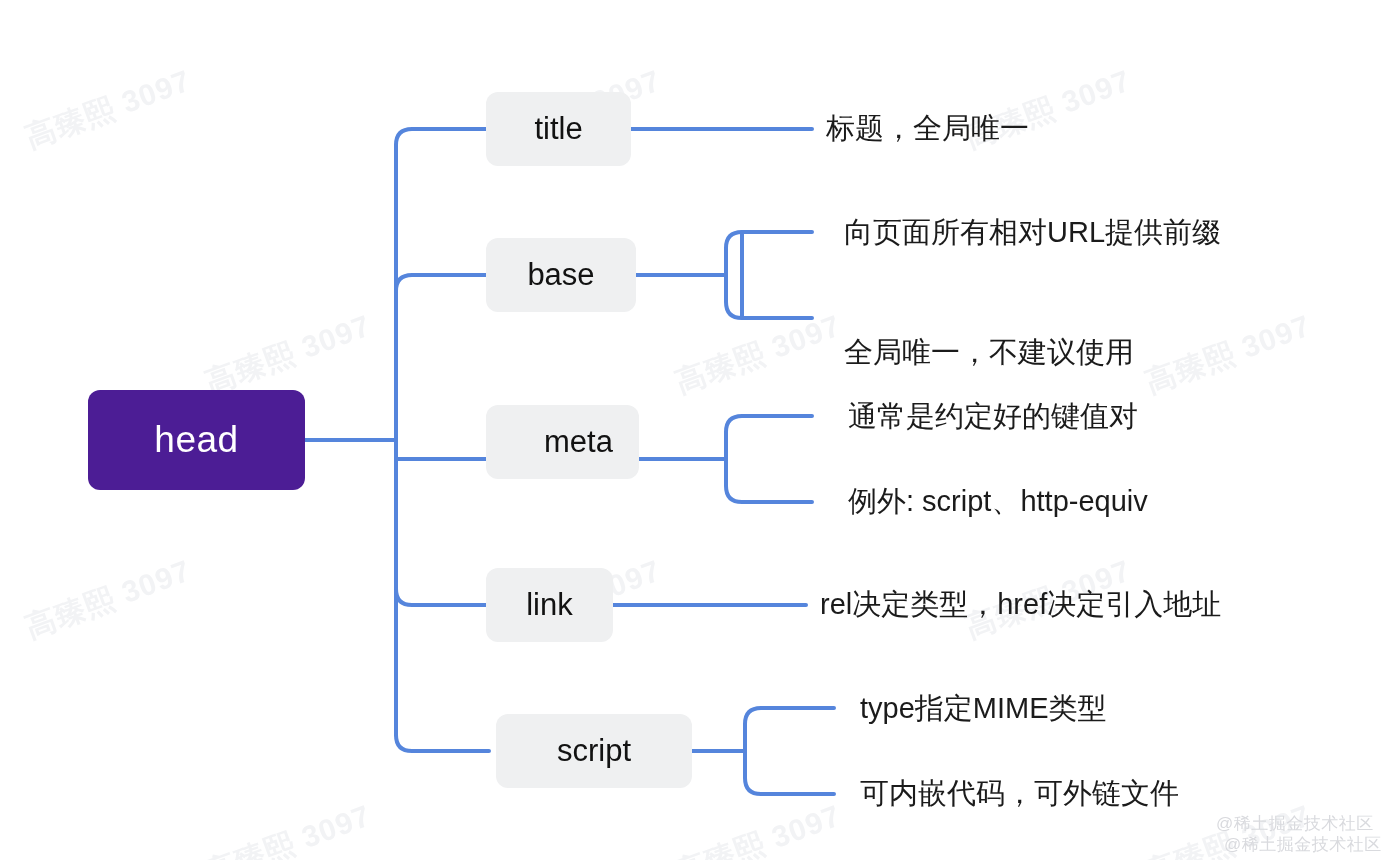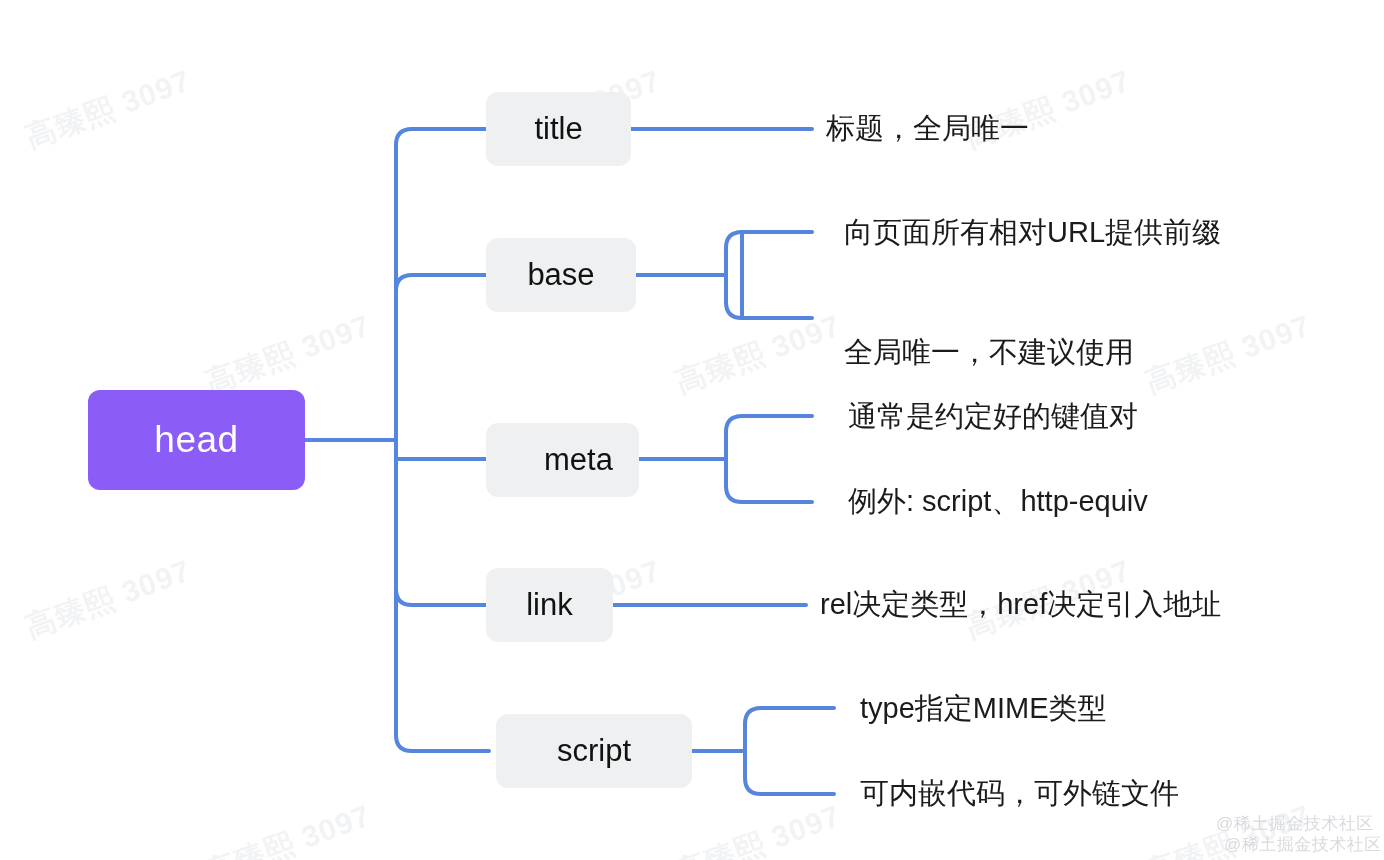--- a/index.html
+++ b/index.html
@@ -44,21 +44,21 @@
   .node {
     position: absolute;
     z-index: 2;
     display: flex;
     align-items: center;
     justify-content: center;
     box-sizing: border-box;
     white-space: nowrap;
   }
   .node-root {
-    background: #8b5cf6;
+    background: #4c1d95;
     color: #ffffff;
     border-radius: 12px;
     font-size: 37px;
     font-weight: 400;
     letter-spacing: 0.5px;
   }
   .node-branch {
     background: #eff0f1;
     color: #121212;
     border-radius: 12px;
@@ -146,21 +146,21 @@
   </div>
 
   <div class="node node-branch" style="left:486px; top:92px; width:145px; height:74px;">
     <span>title</span>
   </div>
 
   <div class="node node-branch" style="left:486px; top:238px; width:150px; height:74px;">
     <span>base</span>
   </div>
 
-  <div class="node node-branch" style="left:486px; top:423px; width:153px; height:74px;padding-left:32px;">
+  <div class="node node-branch" style="left:486px; top:405px; width:153px; height:74px;padding-left:32px;">
     <span>meta</span>
   </div>
 
   <div class="node node-branch" style="left:486px; top:568px; width:127px; height:74px;">
     <span>link</span>
   </div>
 
   <div class="node node-branch" style="left:496px; top:714px; width:196px; height:74px;">
     <span>script</span>
   </div>

